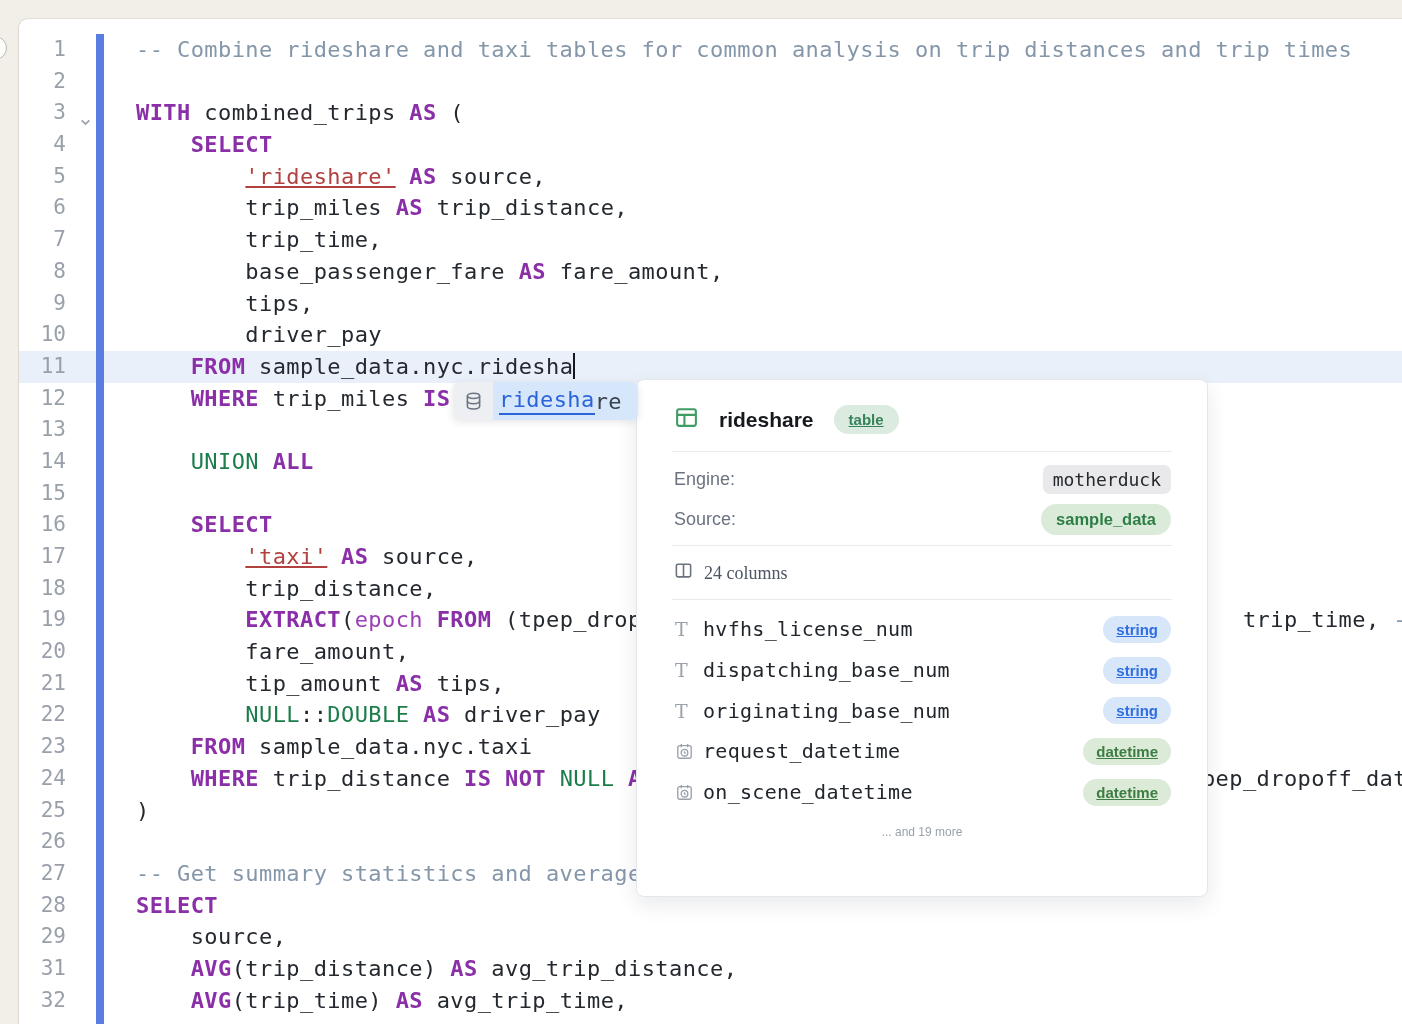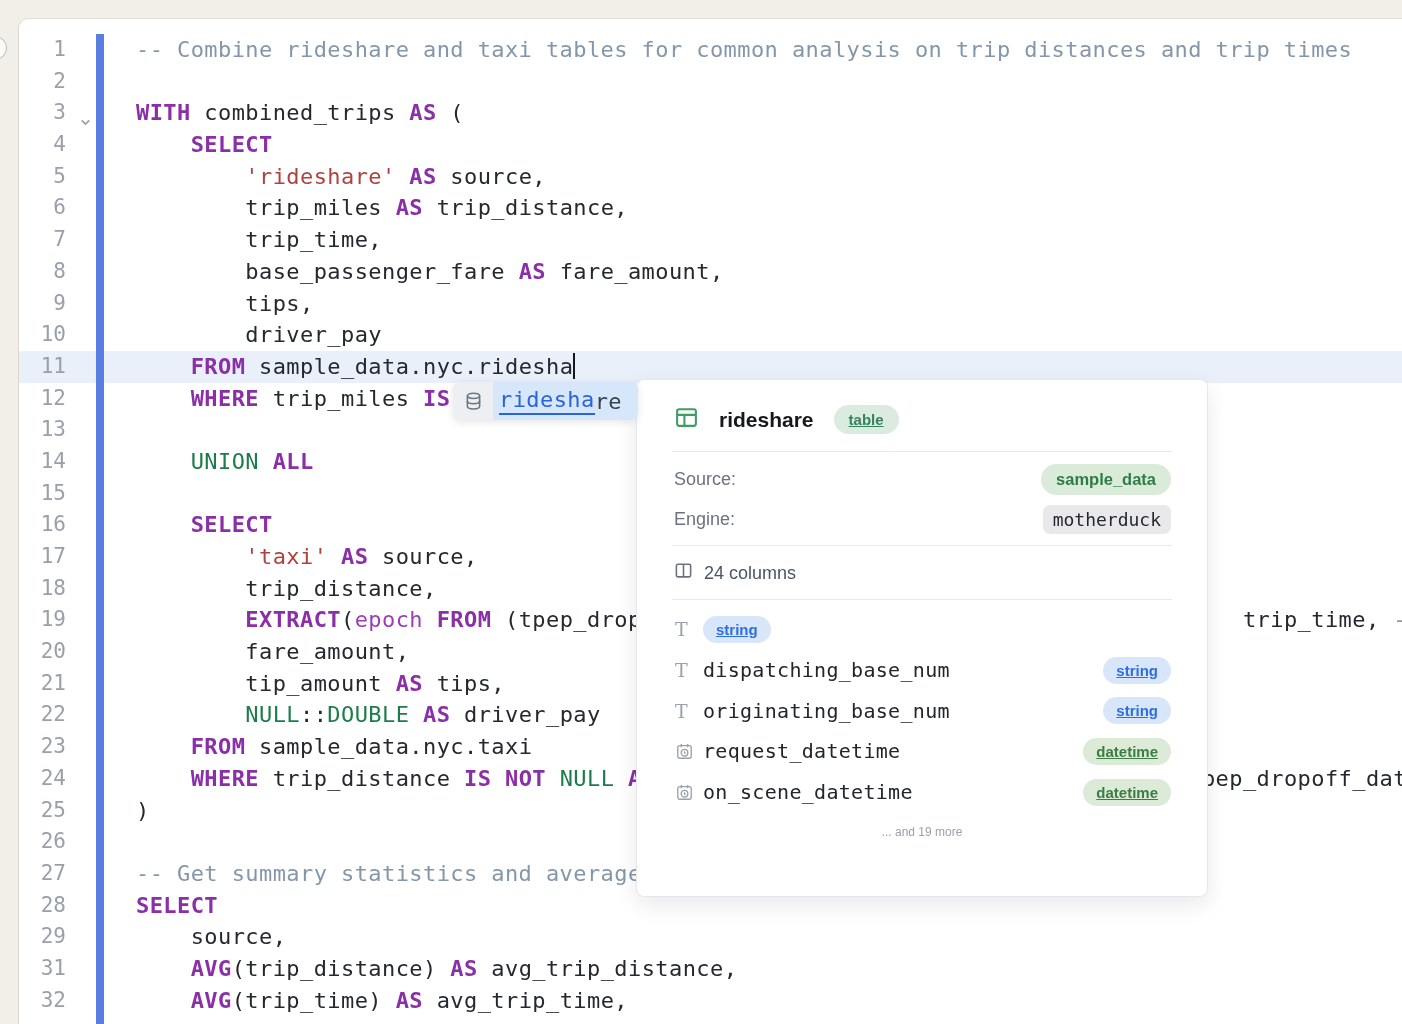--- a/index.html
+++ b/index.html
@@ -19,21 +19,21 @@
         font-family:"DejaVu Sans Mono","Liberation Mono",monospace;
         font-size:22px;line-height:31.7px;letter-spacing:0.42px;color:#24292f;}
   .line.active{background:#e9f0fa;}
   .ln{position:absolute;left:0;top:0;width:47px;text-align:right;color:#99a0aa;
       font-size:21px;letter-spacing:0;}
   .fold{position:absolute;left:60px;top:9px;width:14px;height:14px;}
   .lc{display:block;margin-left:117px;}
   .t-kw{color:#8a2fa8;font-weight:bold;}
   .t-grn{color:#1d7d4a;}
   .t-pur{color:#9a3fb5;}
-  .t-str{color:#b0413e;}
+  .t-str{color:#b0413e;text-decoration:underline;}
   .t-cmt{color:#8496a9;}
   .t-id{color:#24292f;}
   .caret{display:inline-block;width:2px;height:26px;background:#15181d;vertical-align:-5px;}
 
   .gutter-bar{position:absolute;left:77px;top:15px;bottom:0;width:8px;background:#5a7de2;z-index:2;}
 
   .autocomplete{position:absolute;left:434px;top:363px;height:38px;display:flex;z-index:5;
         border-radius:6px;box-shadow:0 2px 8px rgba(0,0,0,.10);justify-content:center;}
   .ac-chip{width:40px;background:#edeff2;border-radius:6px 0 0 6px;display:flex;
         align-items:center;justify-content:center;}
@@ -51,21 +51,21 @@
   .hr{height:1px;background:#e8eaec;margin:0 35px;}
   .pill{border-radius:999px;font-weight:bold;display:inline-block;text-decoration:underline;}
   .pill-type{background:#dcebdf;color:#35835a;font-size:15px;padding:6px 15px;}
   .frow{display:flex;justify-content:space-between;align-items:center;height:40px;padding:0 36px 0 37px;}
   .fields{padding:7px 0 6px;}
   .flabel{font-size:18px;color:#6b7280;}
   .badge-green{background:#daecd9;color:#2e7d46;font-weight:bold;font-size:16.5px;
         padding:6px 15px;border-radius:999px;}
   .badge-mono{background:#e9e9eb;color:#24292e;font-family:"DejaVu Sans Mono","Liberation Mono",monospace;
         font-size:18px;padding:4px 10px;border-radius:7px;}
-  .ccount{display:flex;align-items:center;gap:11px;padding:15px 36px 14px 37px;font-size:18px;color:#4b5563;}
+  .ccount{display:flex;align-items:center;gap:11px;padding:15px 36px 14px 37px;font-size:18px;color:#4b5563;font-family:Liberation Serif, serif;}
   .col-list{padding-top:9px;}
   .col-row{display:flex;align-items:center;height:40.7px;padding:0 36px 0 38px;}
   .col-ic{width:28px;display:flex;align-items:center;color:#9aa1ab;}
   .t-glyph{font-family:"DejaVu Serif","Liberation Serif",serif;font-size:19px;color:#9aa1ab;}
   .col-name{flex:1;font-family:"DejaVu Sans Mono","Liberation Mono",monospace;font-size:20px;
         letter-spacing:0.3px;color:#21262c;}
   .pill-blue{background:#d8e6fa;color:#2e6ee0;font-size:15px;padding:5px 13px;}
   .pill-grn{background:#dcead8;color:#3c7d42;font-size:15px;padding:5px 13px;}
   .more{text-align:center;color:#9aa1ab;font-size:12px;padding-top:13px;}
 </style>
@@ -132,42 +132,43 @@
         <span id="card-table-icon"><svg width="25" height="25" viewBox="0 0 24 24" fill="none" stroke="#3f9d63" stroke-width="2">
               <rect x="3" y="4" width="18" height="16" rx="2"></rect>
               <path d="M3 9.5h18M10 9.5V20"></path>
             </svg></span>
         <span class="card-title">rideshare</span>
         <span class="pill pill-type">table</span>
       </div>
       <div class="hr"></div>
       <div class="fields">
         <div class="frow">
+          <span class="flabel">Engine:</span>
+          <span class="badge-mono">motherduck</span>
+        </div>
+        <div class="frow">
           <span class="flabel">Source:</span>
           <span class="badge-green">sample_data</span>
-        </div>
-        <div class="frow">
-          <span class="flabel">Engine:</span>
-          <span class="badge-mono">motherduck</span>
         </div>
       </div>
       <div class="hr"></div>
       <div class="ccount">
         <span id="cols-icon"><svg width="19" height="19" viewBox="0 0 24 24" fill="none" stroke="#6b7280" stroke-width="2">
               <rect x="3" y="4" width="18" height="16" rx="2"></rect>
               <path d="M12 4v16"></path>
             </svg></span>
         <span>24 columns</span>
       </div>
       <div class="hr"></div>
       <div class="col-list" id="col-list">
           <div class="col-row">
             <span class="col-ic">
               <span class="t-glyph">T</span>
             </span>
+            <span class="col-name">hvfhs_license_num</span>
             <span class="pill pill-blue">string</span>
           </div>
           <div class="col-row">
             <span class="col-ic">
               <span class="t-glyph">T</span>
             </span>
             <span class="col-name">dispatching_base_num</span>
             <span class="pill pill-blue">string</span>
           </div>
           <div class="col-row">

